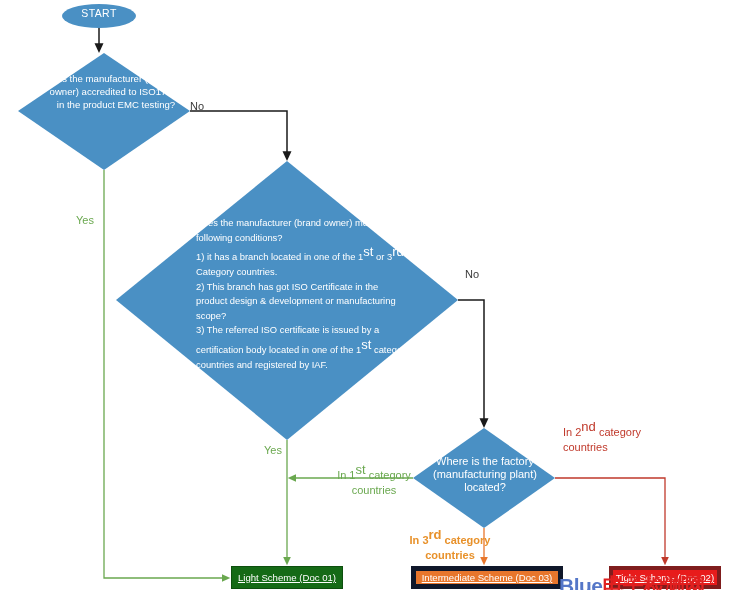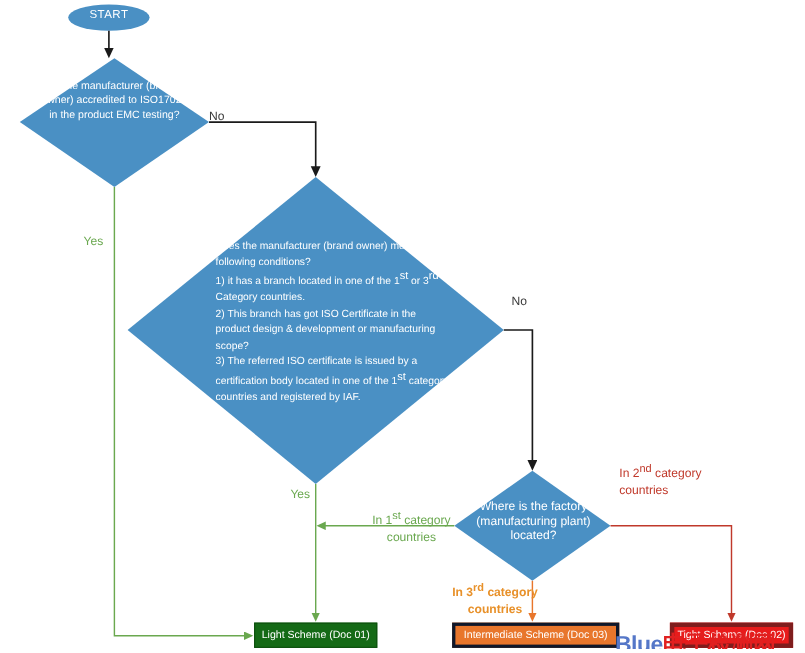--- a/index.html
+++ b/index.html
@@ -35,21 +35,21 @@
   }
   .start-label {
     left: 63px;
     top: 7px;
     width: 72px;
     text-align: center;
     font-size: 10.5px;
     letter-spacing: .4px;
   }
   .d1-text {
-    left: 36px;
+    left: 48px;
     top: 72px;
     width: 136px;
     text-align: center;
     font-size: 9.6px;
     line-height: 13.2px;
   }
   .d2-text {
     left: 196px;
     top: 216px;
     width: 215px;
@@ -72,40 +72,41 @@
     font-size: 11px;
     white-space: pre-line;
   }
   .lbl-no1   { left: 190px; top: 100px;  color: #3b3b3b; }
   .lbl-no2   { left: 465px; top: 268px;  color: #3b3b3b; }
   .lbl-yes1  { left: 76px;  top: 214px;  color: #6aa84f; }
   .lbl-yes2  { left: 264px; top: 444px;  color: #6aa84f; }
   .lbl-cat1  { left: 326px; top: 462px;  width: 96px; text-align: center; color: #6aa84f; line-height: 15px; }
   .lbl-cat2  { left: 563px; top: 419px;  width: 104px; text-align: left; color: #c0392b; line-height: 15px; }
   .lbl-cat3  { left: 404px; top: 527px;  width: 92px;  text-align: center; color: #e8912a; line-height: 15px; font-weight: bold; }
-  .sup { font-size: 10px; vertical-align: super; }
+  .sup { font-size: 13px; vertical-align: super; }
 
   
   .result-box {
     position: absolute;
     box-sizing: border-box;
     color: #ffffff;
     font-size: 9.6px;
     display: flex;
     align-items: center;
     justify-content: center;
     text-align: center;
+    text-decoration: underline;
   }
   .box-light {
     left: 231px; top: 566px; width: 112px; height: 23px;
     background: #156a16; border: 1px solid #0d4f0e;
   }
   .box-inter {
     left: 411px; top: 566px; width: 152px; height: 23px;
-    background: #e8762c; border: 3px solid #0f172a;
+    background: #e8762c; border: 5px solid #0f172a;
   }
   .box-tight {
     left: 609px; top: 566px; width: 112px; height: 23px;
     background: #e81b1b; border: 4px solid #7f1d1d;
   }
 
   
   #watermark {
     position: absolute;
     left: 559px;

